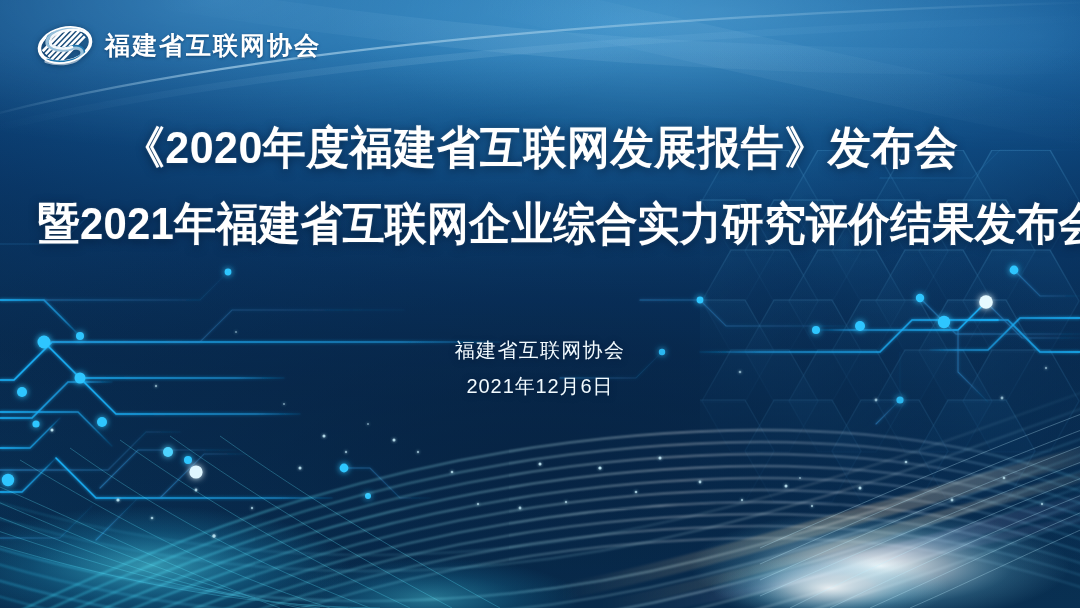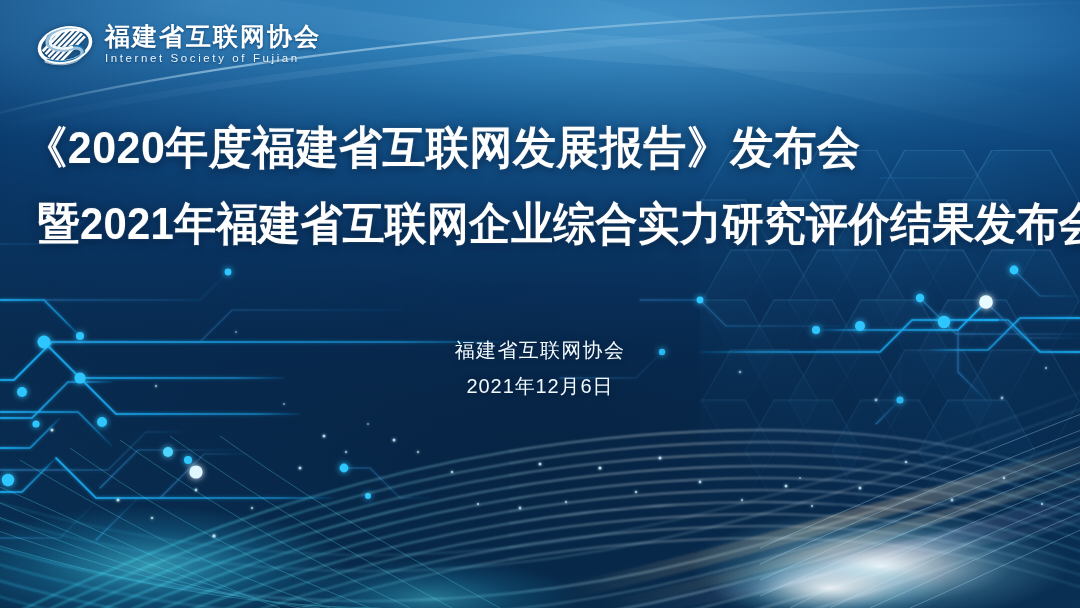--- a/index.html
+++ b/index.html
@@ -62,20 +62,21 @@
     font-weight: 400;
     letter-spacing: 2.6px;
     line-height: 1.5;
     margin-top: 1px;
     text-shadow: 0 1px 2px rgba(0,40,80,.6);
   }
 
   #title-block {
     position: absolute;
     left: 0; right: 0; top: 122px;
+    text-align: center;
     z-index: 40;
   }
   .title-line {
     color: #ffffff;
     font-weight: 700;
     white-space: nowrap;
     text-shadow: 0 2px 10px rgba(2,26,54,.75), 0 0 2px rgba(255,255,255,.25);
   }
   #title-line-1 {
     font-size: 45px;
@@ -478,21 +479,20 @@
         </g>
 
         <path d="M 92 14 C 60 6 28 18 24 36 C 20 54 52 58 70 52 C 88 46 98 56 92 66 C 84 80 48 86 22 78" fill="none" stroke="#1c74ad" stroke-width="9" stroke-linecap="round"></path>
         <path d="M 96 18 C 64 10 32 22 28 38 C 25 52 55 56 72 50" fill="none" stroke="#ffffff" stroke-width="5" stroke-linecap="round" opacity=".95"></path>
       </g>
 
       <path d="M 94 16 C 62 7 26 20 22 38 C 18 57 52 60 70 54 C 88 48 96 58 90 68 C 82 82 48 88 20 79" fill="none" stroke="#ffffff" stroke-width="6.5" stroke-linecap="round" opacity=".55"></path>
     </svg>
     <div id="logo-text">
       <div id="logo-cn">福建省互联网协会</div>
-      <div id="logo-en">Internet  Society  of  Fujian</div>
     </div>
   </div>
 
   <div id="title-block">
     <div class="title-line" id="title-line-1">《2020年度福建省互联网发展报告》发布会</div>
     <div class="title-line" id="title-line-2">暨2021年福建省互联网企业综合实力研究评价结果发布会</div>
   </div>
 
   <div id="meta-block">
     <div class="meta-line" id="meta-org">福建省互联网协会</div>

